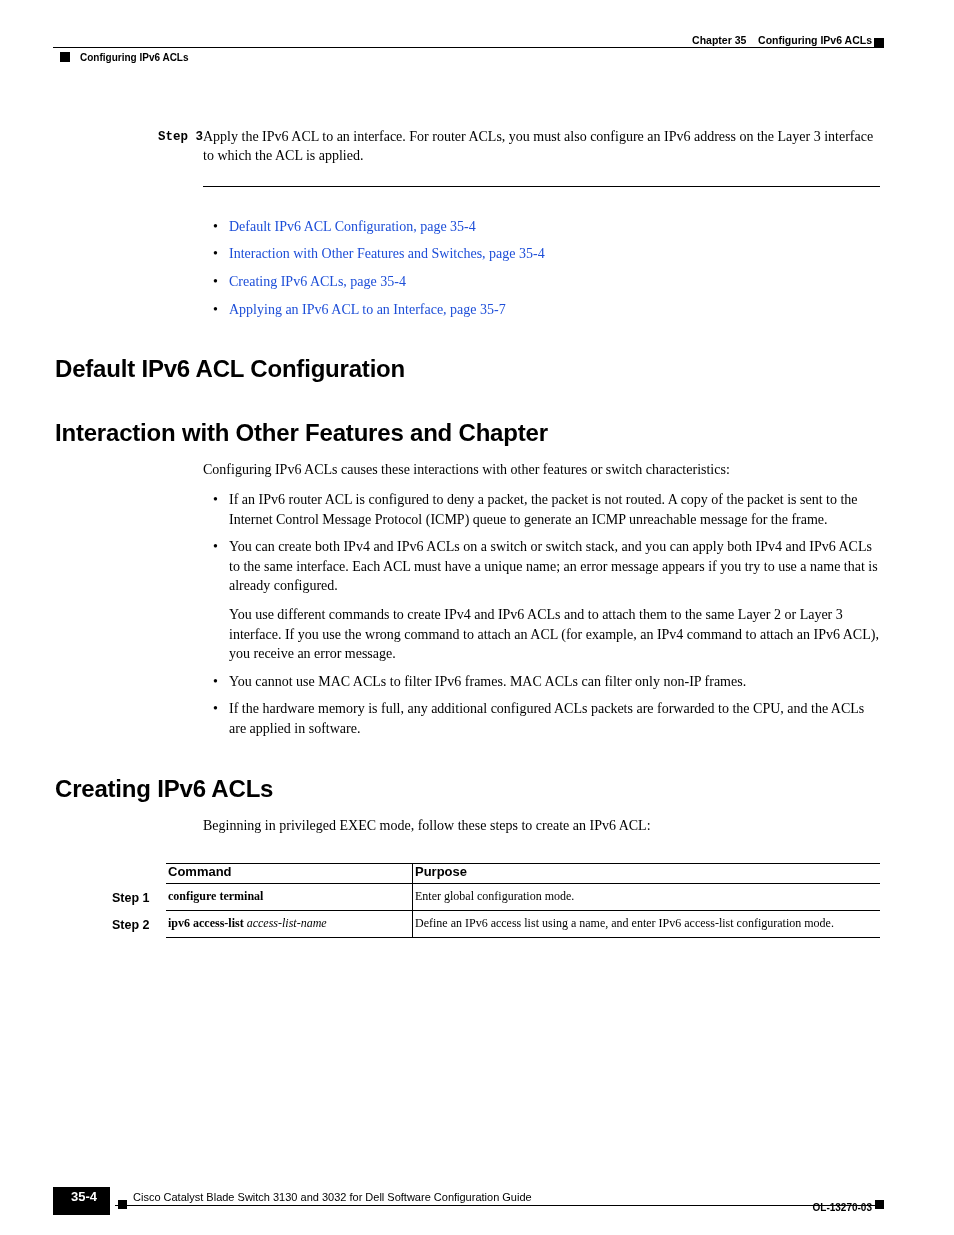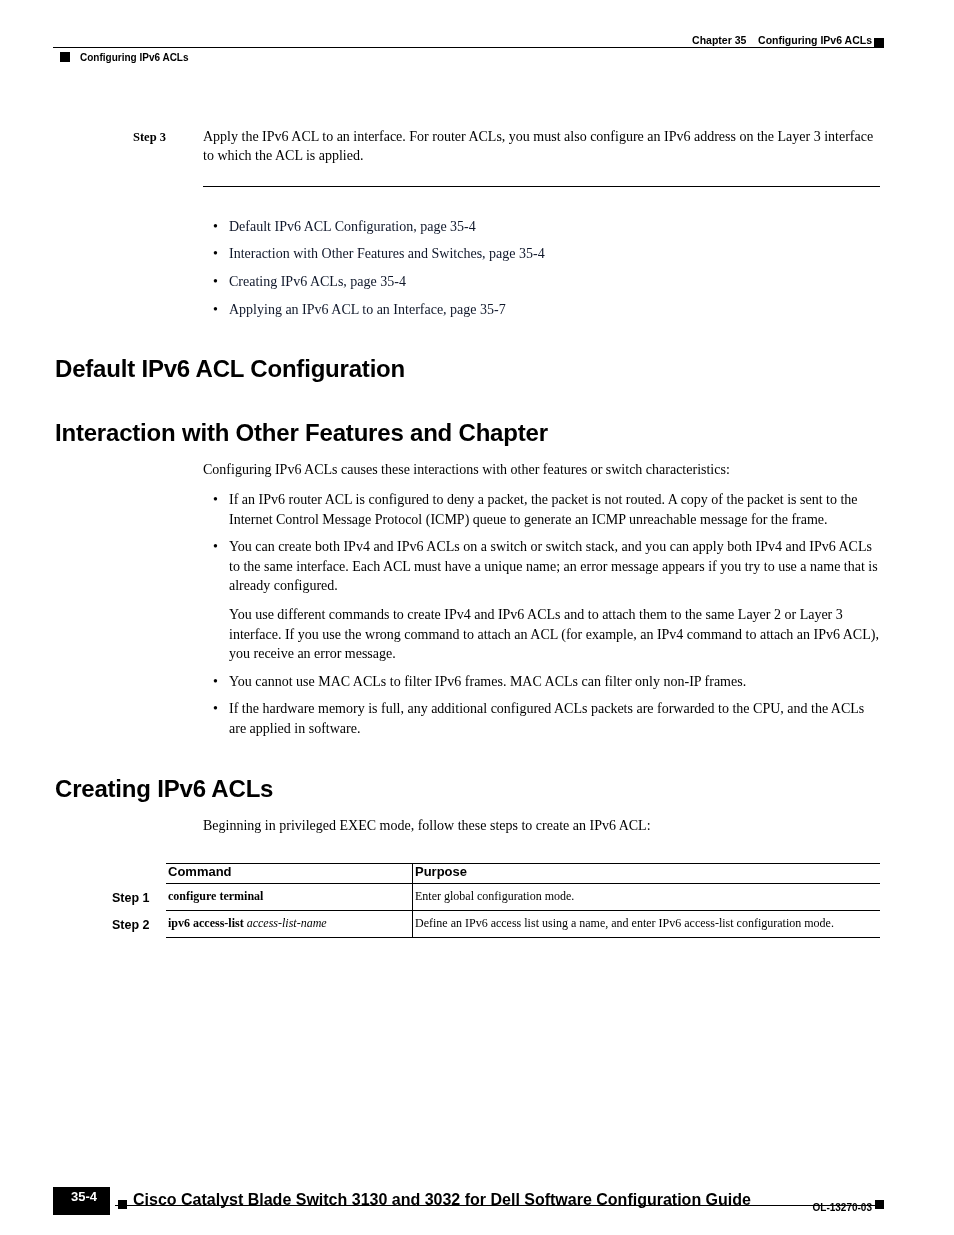--- a/index.html
+++ b/index.html
@@ -54,24 +54,25 @@
     padding: 60px 74px 0 55px;
   }
   .step-block {
     display: flex;
     margin-bottom: 10px;
   }
   .step-label {
     width: 70px;
     padding-left: 78px;
     flex-shrink: 0;
-    font-family: Liberation Serif, serif;
+    font-family: Liberation Mono, monospace;
     font-weight: bold;
     font-size: 12.5px;
     padding-top: 2px;
+    text-align: right;
   }
   .step-text {
     font-size: 14px;
     line-height: 1.35;
   }
   .divider {
     border-top: 1px solid #000;
     margin: 20px 0 30px 148px;
   }
   .para {
@@ -93,21 +94,21 @@
     margin-bottom: 8px;
   }
   .bullets li::before {
     content: "•";
     position: absolute;
     left: 10px;
     top: 0;
     font-size: 14px;
   }
   .link {
-    color: #0f172a;
+    color: #1d4ed8;
     margin-top: 19px;
   }
   .bullet-sub {
     margin-top: 9px;
   }
   h2.section {
     font-family: Arial, Helvetica, sans-serif;
     font-weight: bold;
     font-size: 24px;
     margin: 36px 0 14px 0;
@@ -171,22 +172,22 @@
     left: 115px;
     right: 74px;
     top: 8px;
     border-top: 1px solid #000;
   }
   .footer-title {
     position: absolute;
     left: 133px;
     top: -6px;
     font-family: Arial, Helvetica, sans-serif;
-    font-weight: bold;
-    font-size: 16px;
+    font-weight: normal;
+    font-size: 11px;
   }
   .footer-page-box {
     position: absolute;
     left: 53px;
     bottom: -18px;
     background: #000;
     color: #fff;
     font-family: Arial, Helvetica, sans-serif;
     font-weight: bold;
     font-size: 13px;

